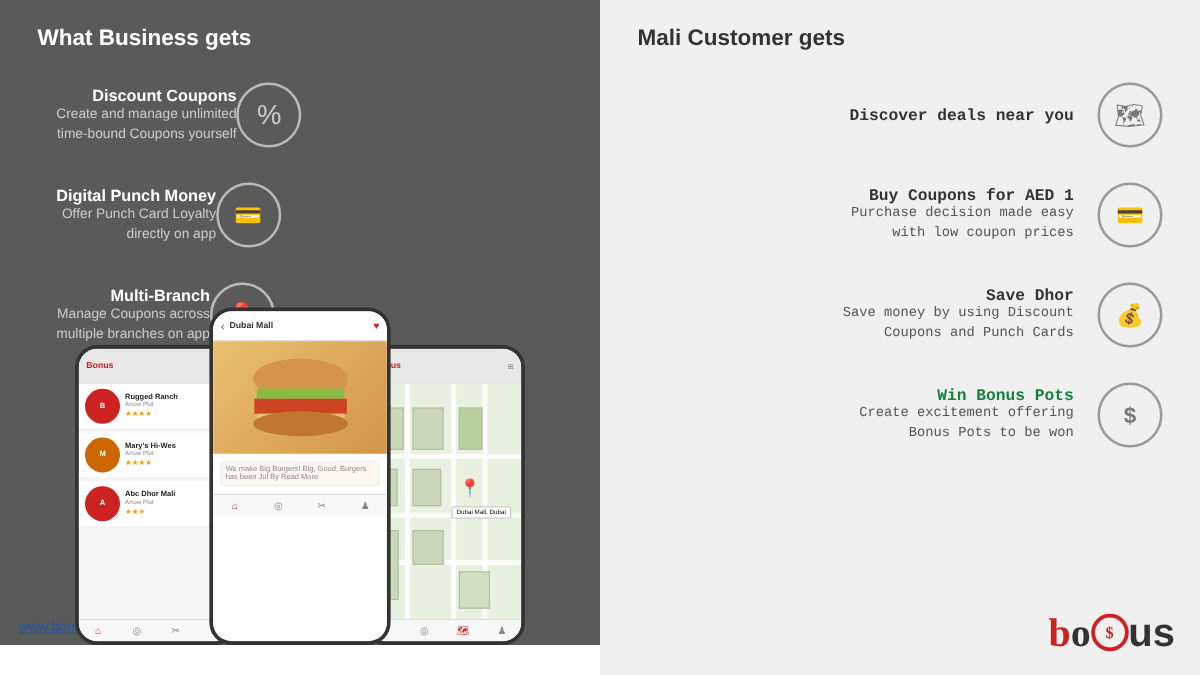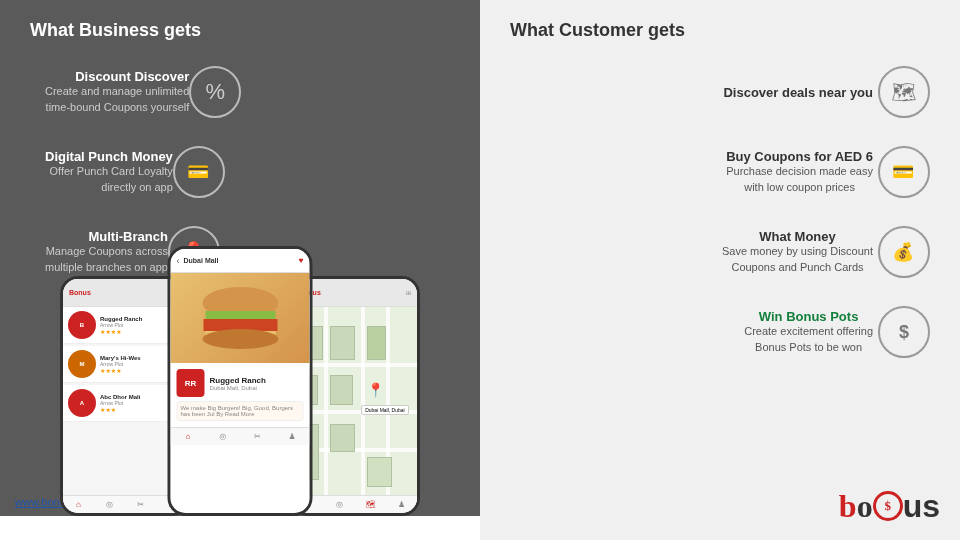--- a/index.html
+++ b/index.html
@@ -86,22 +86,23 @@
       color: #888;
     }
 
     .feature-text {
       margin-left: 15px;
       text-align: right;
     }
 
     .feature-row.right .feature-text {
       margin-left: 0;
-      margin-right: 5px;
-      text-align: center;
+      margin-right: 19px;
+      text-align: right;
+      font-family: Liberation Mono, monospace;
     }
 
     .feature-title {
       font-size: 13px;
       font-weight: bold;
       color: #fff;
     }
 
     .right-panel .feature-title {
       color: #333;
@@ -329,21 +330,21 @@
     }
   </style>
 </head>
 <body>
 
 <div class="left-panel">
   <div class="panel-title">What Business gets</div>
 
   <div class="feature-row">
     <div class="feature-text">
-      <div class="feature-title">Discount Discover</div>
+      <div class="feature-title">Discount Coupons</div>
       <div class="feature-desc">Create and manage unlimited<br>time-bound Coupons yourself</div>
     </div>
     <div class="icon-circle">
       <span class="icon-symbol">%</span>
     </div>
   </div>
 
   <div class="feature-row">
     <div class="feature-text">
       <div class="feature-title">Digital Punch Money</div>
@@ -420,27 +421,20 @@
 
           <svg width="90" height="70" viewBox="0 0 90 70">
             <ellipse cx="45" cy="20" rx="38" ry="16" fill="#d4944a"></ellipse>
             <rect x="10" y="28" width="70" height="8" fill="#88bb44"></rect>
             <rect x="8" y="36" width="74" height="12" fill="#cc4422"></rect>
             <rect x="10" y="48" width="70" height="8" fill="#e8c070"></rect>
             <ellipse cx="45" cy="56" rx="38" ry="10" fill="#c07830"></ellipse>
           </svg>
         </div>
         <div class="phone-detail-info">
-          <div style="display:flex;align-items:center;margin-bottom:4px;">
-            <div style="width:28px;height:28px;border-radius:4px;background:#cc2222;margin-right:5px;display:flex;align-items:center;justify-content:center;color:white;font-size:8px;font-weight:bold;">RR</div>
-            <div>
-              <div class="phone-detail-name">Rugged Ranch</div>
-              <div class="phone-detail-sub">Dubai Mall, Dubai</div>
-            </div>
-          </div>
           <div style="font-size:6px;color:#888;border:1px solid #eee;border-radius:3px;padding:3px;background:#fff8f0;">
             We make Big Burgers! Big, Good, Burgers has been Jul By Read More
           </div>
         </div>
         <div class="phone-bottom-nav">
           <span class="nav-dot active">⌂</span>
           <span class="nav-dot">◎</span>
           <span class="nav-dot">✂</span>
           <span class="nav-dot">♟</span>
         </div>
@@ -482,47 +476,47 @@
           <span class="nav-dot">◎</span>
           <span class="nav-dot active">🗺</span>
           <span class="nav-dot">♟</span>
         </div>
       </div>
     </div>
   </div>
 </div>
 
 <div class="right-panel">
-  <div class="panel-title" style="color:#333;">What Customer gets</div>
+  <div class="panel-title" style="color:#333;">Mali Customer gets</div>
 
   <div class="feature-row right">
     <div class="icon-circle" style="border-color:#999;">
       <span class="icon-symbol" style="font-size:20px;color:#777;">🗺</span>
     </div>
     <div class="feature-text">
       <div class="feature-title" style="color:#333;">Discover deals near you</div>
     </div>
   </div>
 
   <div class="feature-row right">
     <div class="icon-circle" style="border-color:#999;">
       <span class="icon-symbol" style="font-size:18px;color:#777;">💳</span>
     </div>
     <div class="feature-text">
-      <div class="feature-title" style="color:#333;">Buy Coupons for AED 6</div>
+      <div class="feature-title" style="color:#333;">Buy Coupons for AED 1</div>
       <div class="feature-desc" style="color:#555;">Purchase decision made easy<br>with low coupon prices</div>
     </div>
   </div>
 
   <div class="feature-row right">
     <div class="icon-circle" style="border-color:#999;">
       <span class="icon-symbol" style="font-size:18px;color:#777;">💰</span>
     </div>
     <div class="feature-text">
-      <div class="feature-title" style="color:#333;">What Money</div>
+      <div class="feature-title" style="color:#333;">Save Dhor</div>
       <div class="feature-desc" style="color:#555;">Save money by using Discount<br>Coupons and Punch Cards</div>
     </div>
   </div>
 
   <div class="feature-row right">
     <div class="icon-circle" style="border-color:#999;">
       <span class="icon-symbol" style="font-size:18px;color:#777;font-weight:bold;">$</span>
     </div>
     <div class="feature-text">
       <div class="feature-title" style="color:#15803d;">Win Bonus Pots</div>

